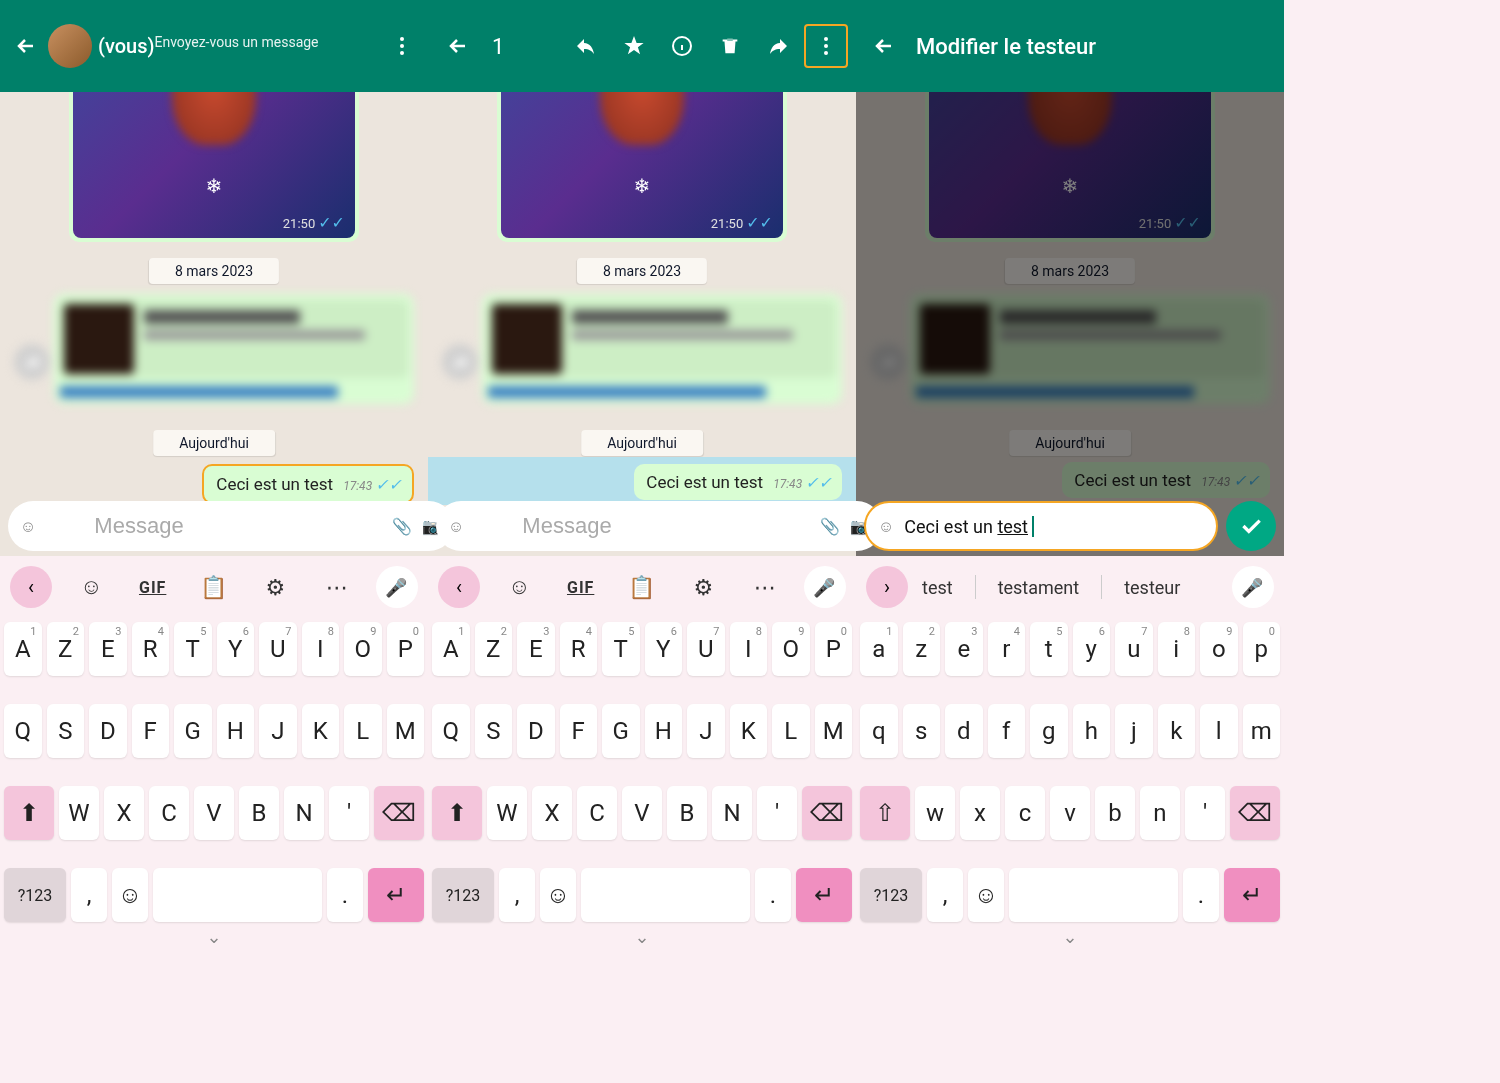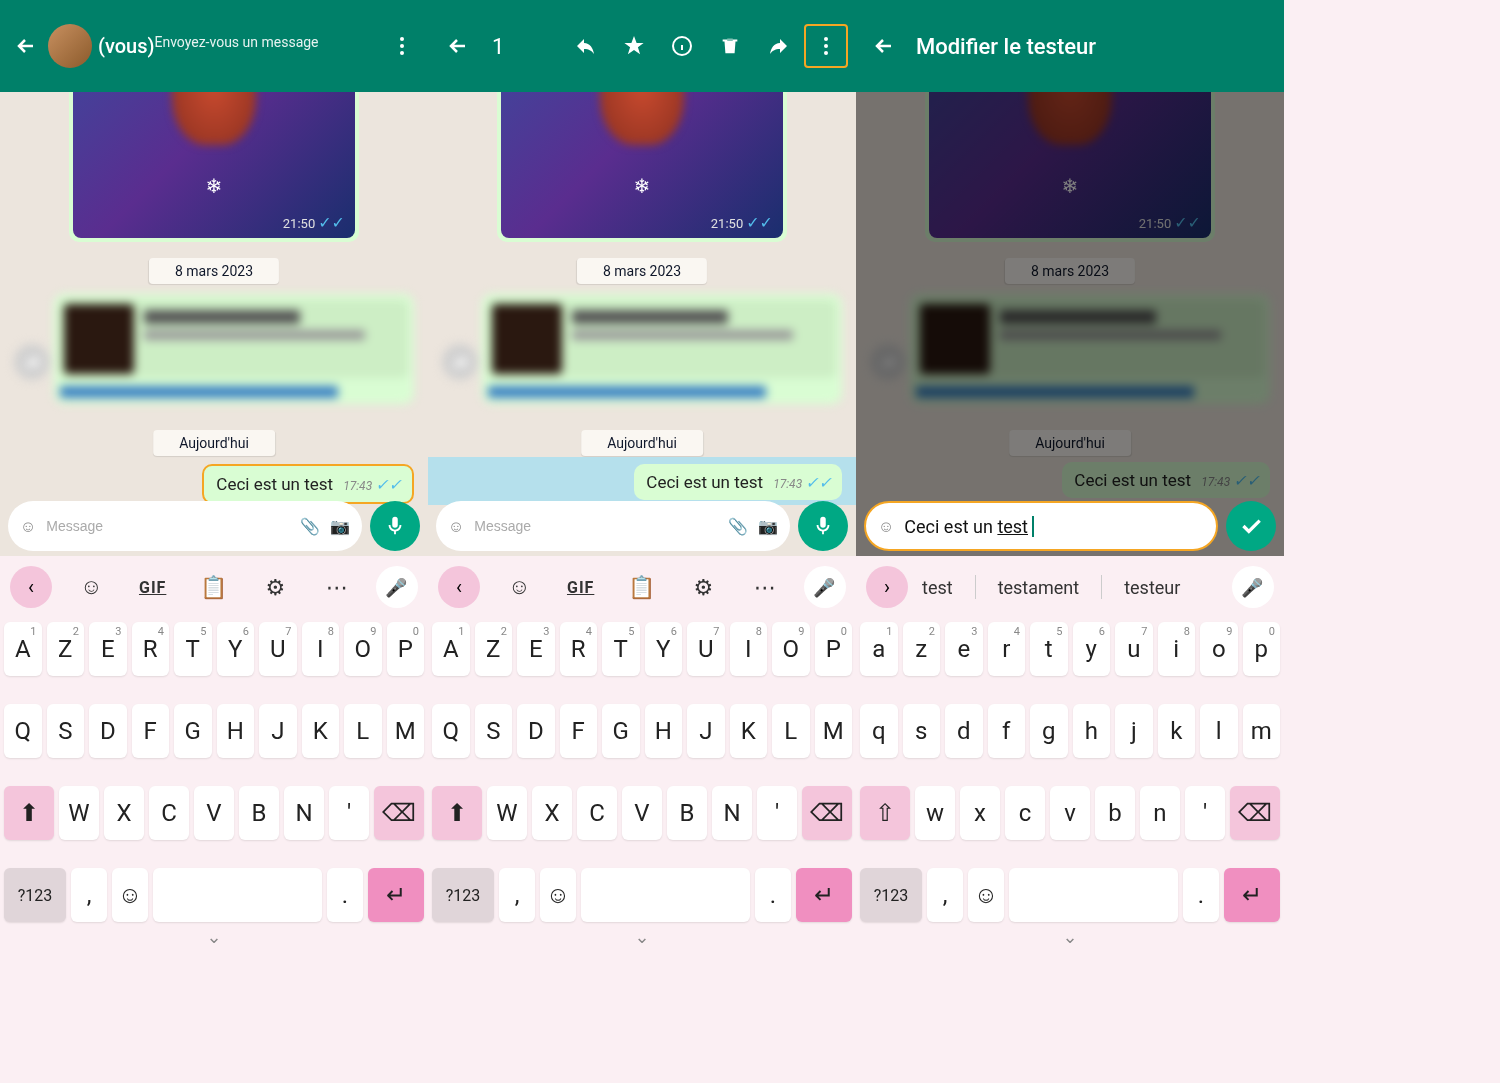--- a/index.html
+++ b/index.html
@@ -49,21 +49,21 @@
   .text-msg { position: absolute; top: 372px; right: 14px; background: #d9fdd3; border-radius: 10px; padding: 8px 10px 8px 12px; display: flex; align-items: center; gap: 10px; }
   .text-msg.outlined { border: 2px solid #f5a623; }
   .sel-row { position: absolute; top: 365px; left: 0; right: 0; height: 48px; background: #b5e0ec; }
   .msg-text { font-size: 17px; color: #222; }
   .msg-time { font-size: 12px; color: #888; font-style: italic; }
   
   .input-bar { position: absolute; bottom: 527px; left: 0; right: 0; height: 60px; display: flex; align-items: center; padding: 6px 8px; gap: 8px; background: transparent; z-index: 10; }
   .input-pill { flex: 1; background: #fff; border-radius: 30px; height: 50px; display: flex; align-items: center; padding: 0 12px; gap: 10px; }
   .input-pill.outlined-orange { border: 2px solid #f5a623; }
   .emoji-icon, .attach-icon, .camera-icon { color: #888; cursor: pointer; }
-  .msg-input { flex: 1; border: none; outline: none; font-size: 14px; color: #333; background: transparent; }
+  .msg-input { flex: 1; border: none; outline: none; font-size: 22px; color: #333; background: transparent; margin-left: 48px; }
   .msg-input::placeholder { color: #aaa; }
   .mic-btn { width: 50px; height: 50px; border-radius: 50%; background: #00a884; display: flex; align-items: center; justify-content: center; color: #fff; cursor: pointer; flex-shrink: 0; }
   .edit-text-input { flex: 1; border: none; outline: none; font-size: 18px; color: #111; }
   .underline { text-decoration: underline; }
   
   .keyboard { position: absolute; bottom: 0; left: 0; right: 0; height: 527px; background: #fbeff3; padding: 10px 4px 30px; }
   .kb-toolbar { display: flex; align-items: center; justify-content: space-between; padding: 0 6px 14px; }
   .kb-nav { width: 42px; height: 42px; border-radius: 50%; background: #f4c5db; display: flex; align-items: center; justify-content: center; font-size: 20px; cursor: pointer; }
   .kb-tb-item { font-size: 22px; color: #333; cursor: pointer; width: 44px; text-align: center; }
   .gif-label { font-size: 16px; font-weight: 700; letter-spacing: 1px; text-decoration: underline; }

